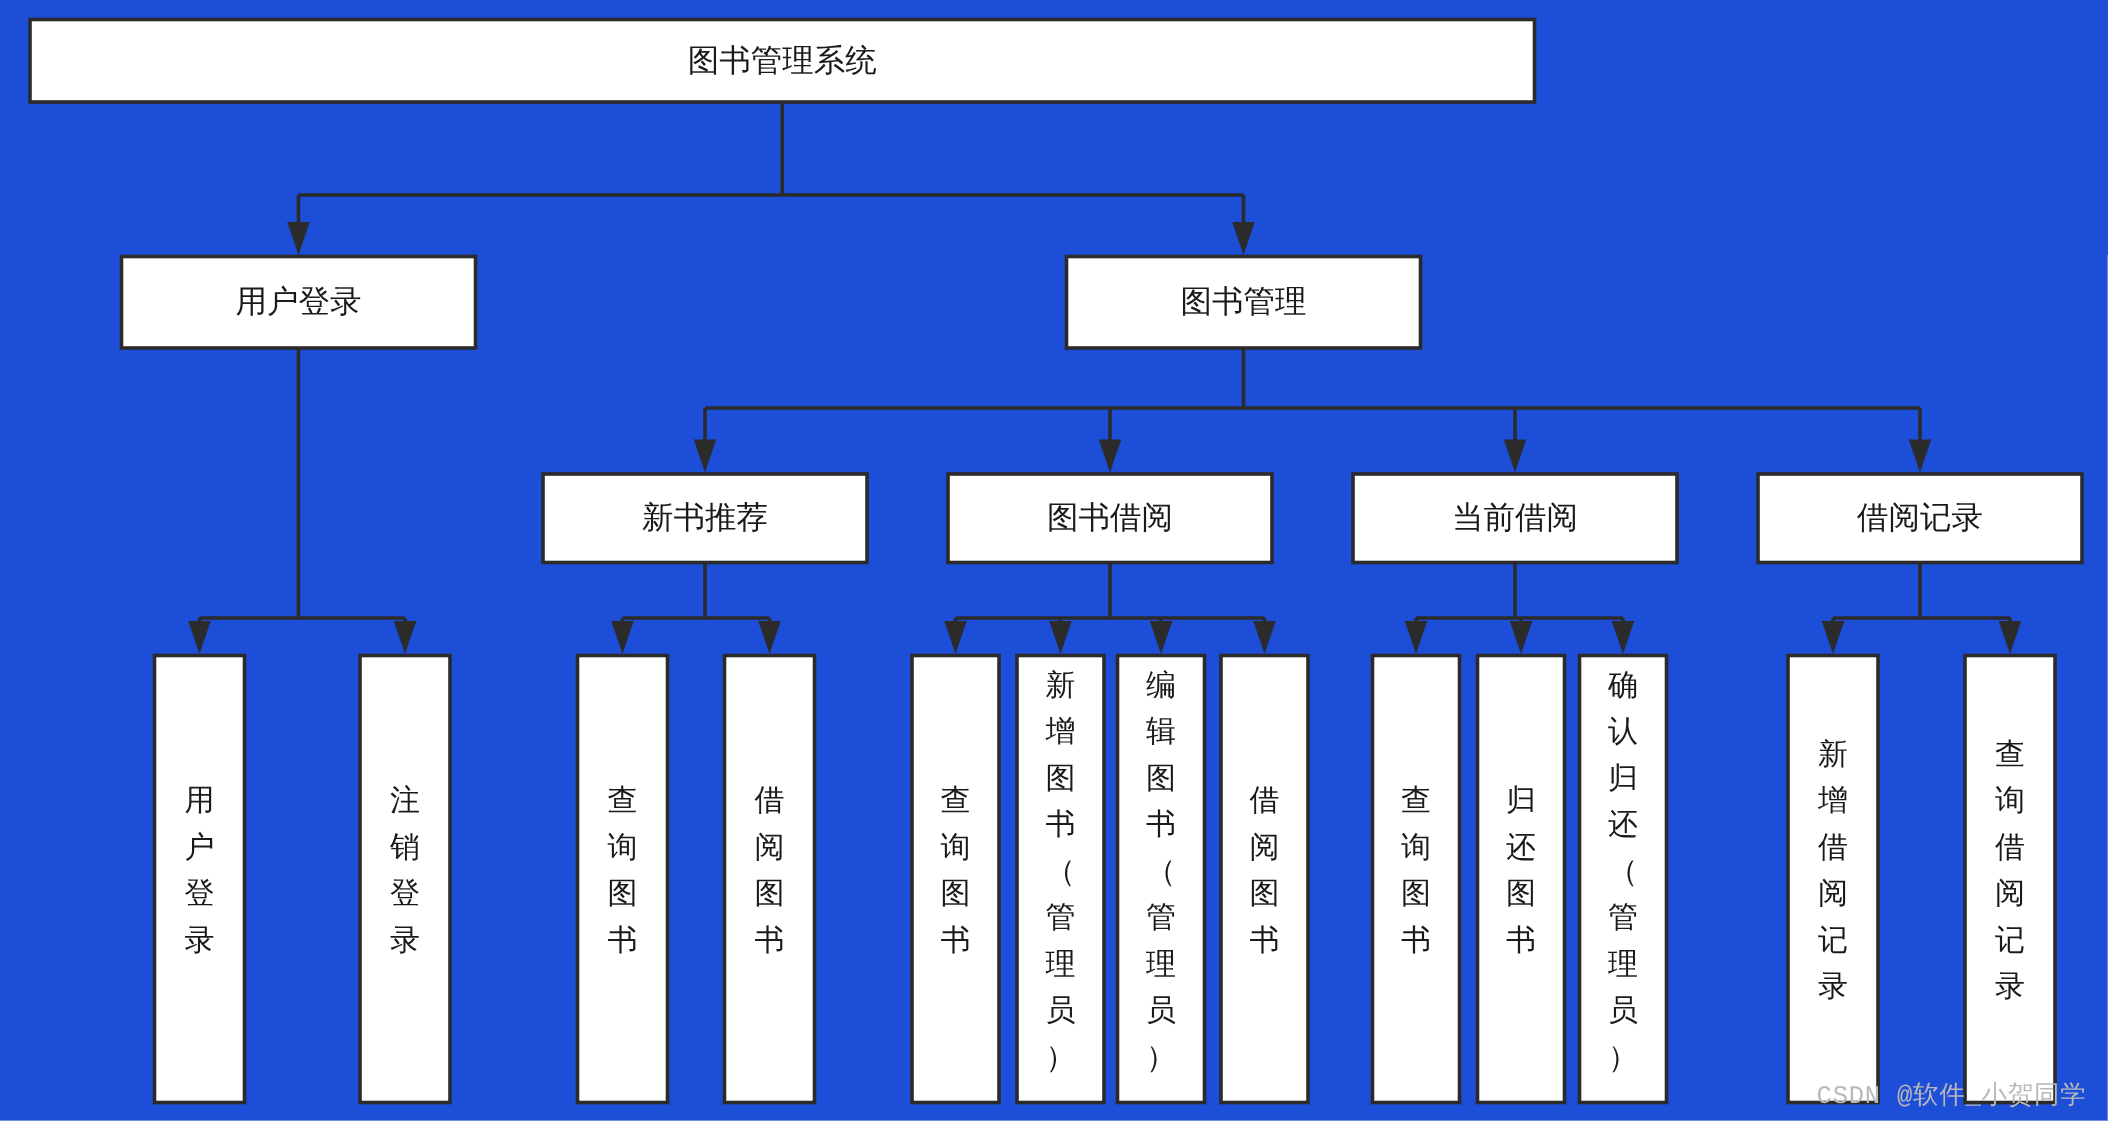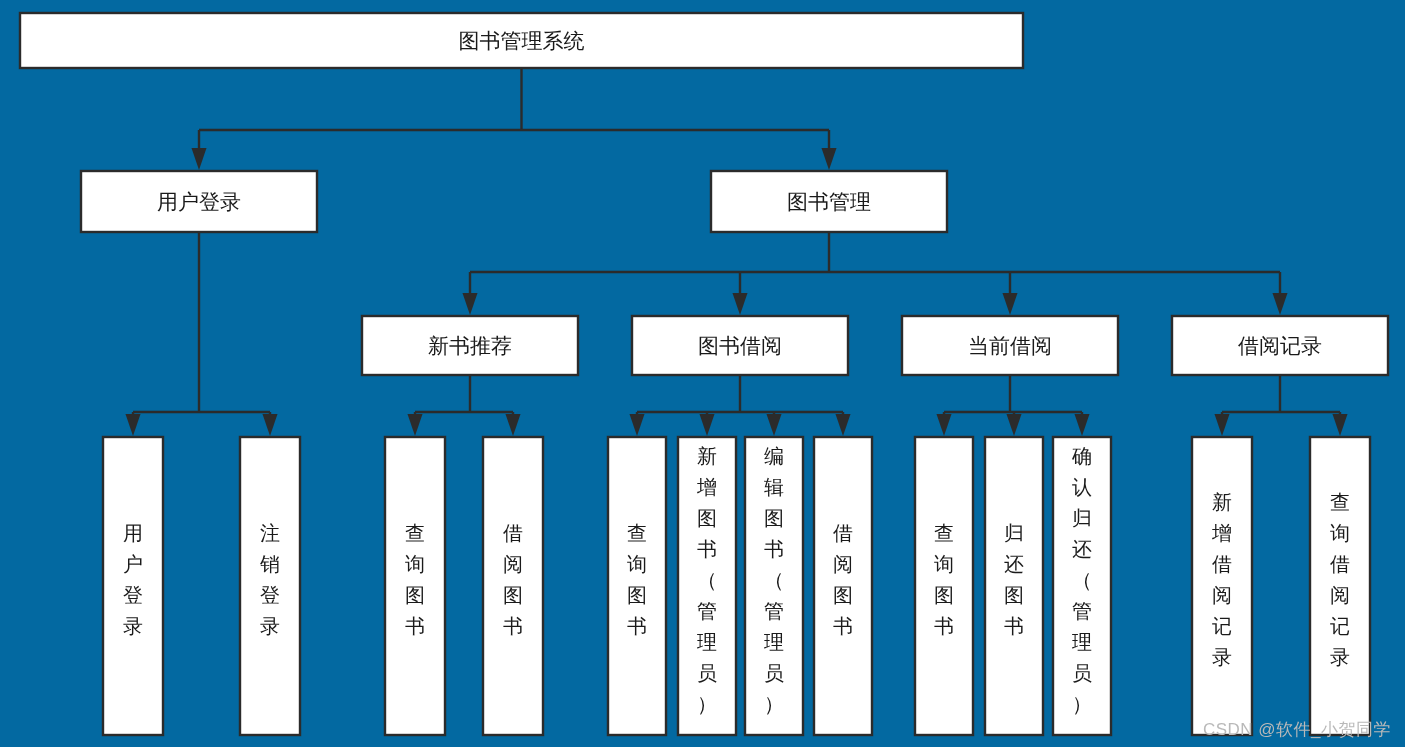--- a/index.html
+++ b/index.html
@@ -12,21 +12,21 @@
     width: 1405px;
     height: 747px;
     font-family: "DejaVu Sans", "Liberation Sans", sans-serif;
     overflow: hidden;
     position: relative;
   }
   #diagram-root {
     position: relative;
     width: 1405px;
     height: 747px;
-    background: #0369a1;
+    background: #1d4ed8;
   }
   svg#tree-svg {
     position: absolute;
     left: 0;
     top: 0;
     width: 1405px;
     height: 747px;
     display: block;
   }
   .node-box {
@@ -54,21 +54,21 @@
   .node-label-v {
     font-family: "DejaVu Sans", "Liberation Sans", sans-serif;
     font-size: 20px;
     fill: #1a1a1a;
     text-anchor: middle;
   }
   .watermark {
     position: absolute;
     right: 14px;
     bottom: 6px;
-    font-family: Liberation Sans, sans-serif;
+    font-family: Liberation Mono, monospace;
     font-size: 17px;
     color: #b9b9b9;
     white-space: nowrap;
     letter-spacing: 0.5px;
     user-select: none;
   }
 </style>
 </head>
 <body>
 

